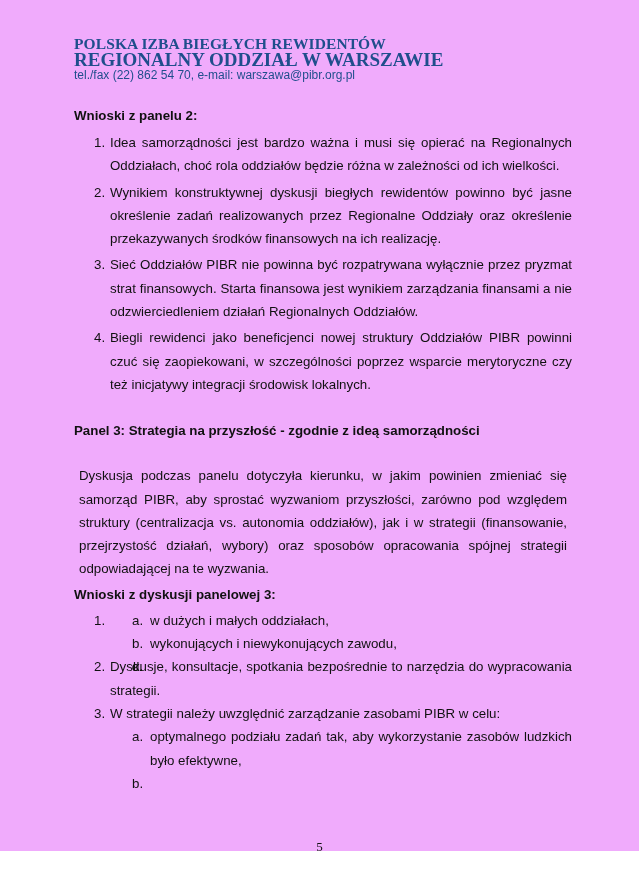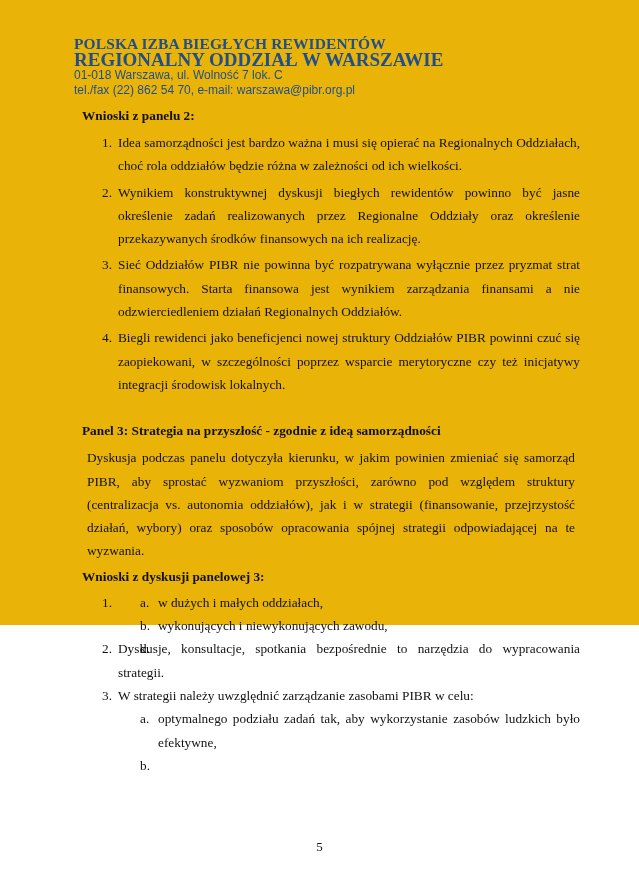--- a/index.html
+++ b/index.html
@@ -1,41 +1,40 @@
 <!DOCTYPE html>
 <html><head>
 <meta charset="utf-8">
 <style>
   html, body { margin: 0; padding: 0; background: #ffffff; }
   body { width: 639px; height: 881px; position: relative; overflow: hidden; }
-  .page { position: absolute; left: 0; top: 0; width: 639px; height: 625px; background: #eab308; }
+  .page { position: absolute; left: 0; top: 0; width: 639px; height: 851px; background: #f0abfc; }
   .hdr { position: absolute; left: 74px; top: 35px; width: 500px; }
   .hdr-org { font-family: "Liberation Serif", serif; font-weight: bold; color: #1f4e8c; font-size: 15.5px; line-height: 17px; letter-spacing: 0.1px; }
   .hdr-branch { font-family: "Liberation Serif", serif; font-weight: bold; color: #1f4e8c; font-size: 19px; line-height: 16px; }
   .hdr-line { font-family: "Liberation Sans", sans-serif; color: #1f4e8c; font-size: 12px; line-height: 15px; }
-  .body { position: absolute; left: 82px; top: 107px; width: 498px; font-family: Liberation Serif, serif; font-size: 13.3px; color: #111; }
+  .body { position: absolute; left: 74px; top: 107px; width: 498px; font-family: Liberation Sans, sans-serif; font-size: 13.3px; color: #111; }
   .h { font-weight: bold; line-height: 18px; margin: 0; }
   .list { margin: 0; padding: 0; list-style: none; }
   .li { position: relative; padding-left: 36px; line-height: 23.3px; text-align: justify; }
   .li .num { position: absolute; left: 20px; top: 0; }
   .sub { margin: 0; padding: 0; list-style: none; }
   .sli { position: relative; padding-left: 40px; line-height: 23.3px; text-align: justify; }
   .sli .let { position: absolute; left: 22px; top: 0; }
   .para { line-height: 23.3px; text-align: justify; margin: 5px; }
   .pnum { position: absolute; left: 0; width: 639px; top: 839px; text-align: center; font-family: "Liberation Serif", serif; font-size: 13px; color: #111; }
 </style>
 </head>
 <body>
 
 <div class="page">
 
   <div class="hdr">
     <div class="hdr-org">POLSKA IZBA BIEGŁYCH REWIDENTÓW</div>
     <div class="hdr-branch">REGIONALNY ODDZIAŁ W WARSZAWIE</div>
-    <div class="hdr-line">01-018 Warszawa, ul. Wolność 7 lok. C</div>
     <div class="hdr-line">tel./fax (22) 862 54 70, e-mail: warszawa@pibr.org.pl</div>
   </div>
 
   <div class="body">
 
     <p class="h" style="margin-bottom:6px;">Wnioski z panelu 2:</p>
     <ol class="list">
       <li class="li" style="margin-bottom:3px;">
         <span class="num">1.</span>
         <span>Idea samorządności jest bardzo ważna i musi się opierać na Regionalnych Oddziałach, choć rola oddziałów będzie różna w zależności od ich wielkości.</span>
@@ -47,21 +46,21 @@
       <li class="li" style="margin-bottom:3px;">
         <span class="num">3.</span>
         <span>Sieć Oddziałów PIBR nie powinna być rozpatrywana wyłącznie przez pryzmat strat finansowych. Starta finansowa jest wynikiem zarządzania finansami a nie odzwierciedleniem działań Regionalnych Oddziałów.</span>
       </li>
       <li class="li">
         <span class="num">4.</span>
         <span>Biegli rewidenci jako beneficjenci nowej struktury Oddziałów PIBR powinni czuć się zaopiekowani, w szczególności poprzez wsparcie merytoryczne czy też inicjatywy integracji środowisk lokalnych.</span>
       </li>
     </ol>
 
-    <p class="h" style="margin-top:26px;margin-bottom:6px;">Panel 3: Strategia na przyszłość - zgodnie z ideą samorządności</p>
+    <p class="h" style="margin-top:26px;margin-bottom:24px;">Panel 3: Strategia na przyszłość - zgodnie z ideą samorządności</p>
     <p class="para">Dyskusja podczas panelu dotyczyła kierunku, w jakim powinien zmieniać się samorząd PIBR, aby sprostać wyzwaniom przyszłości, zarówno pod względem struktury (centralizacja vs. autonomia oddziałów), jak i w strategii (finansowanie, przejrzystość działań, wybory) oraz sposobów opracowania spójnej strategii odpowiadającej na te wyzwania.</p>
 
     <p class="h" style="margin-bottom:5px;">Wnioski z dyskusji panelowej 3:</p>
     <ol class="list">
       <li class="li">
         <span class="num">1.</span>
         <ol class="sub" style="margin-left:-36px;">
           <li class="sli" style="padding-left:76px;">
             <span class="let" style="left:58px;">a.</span>
             <span>w dużych i małych oddziałach,</span>

